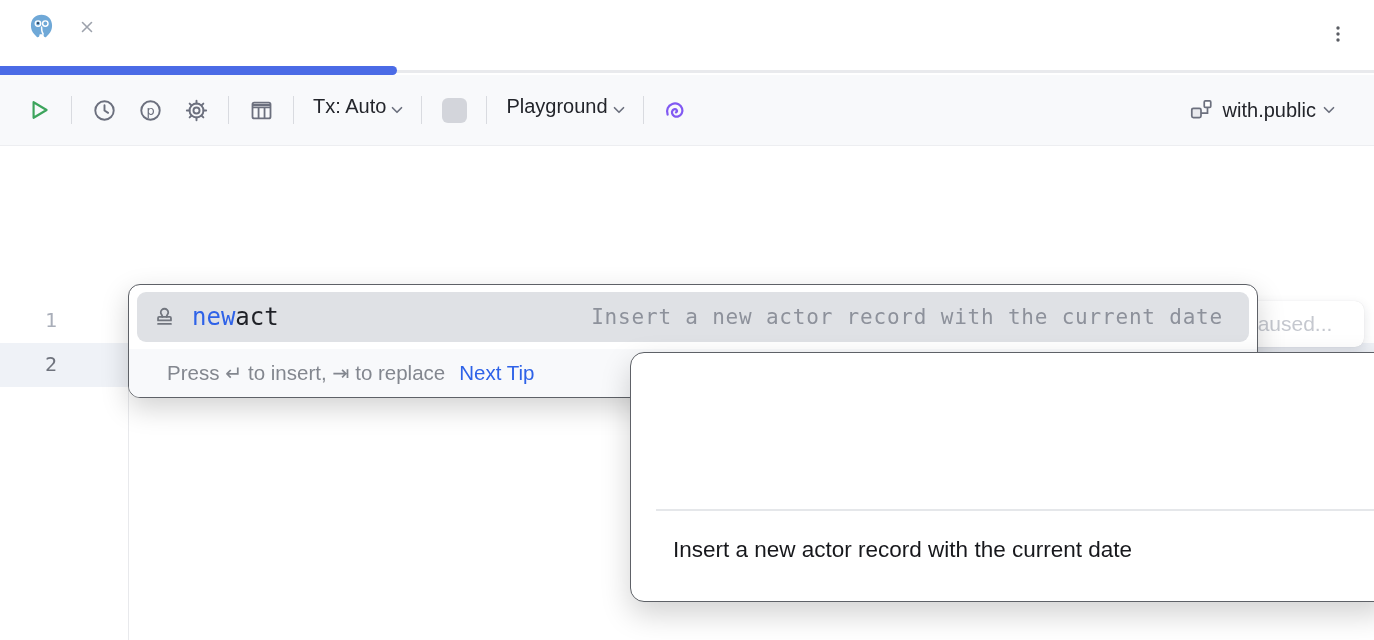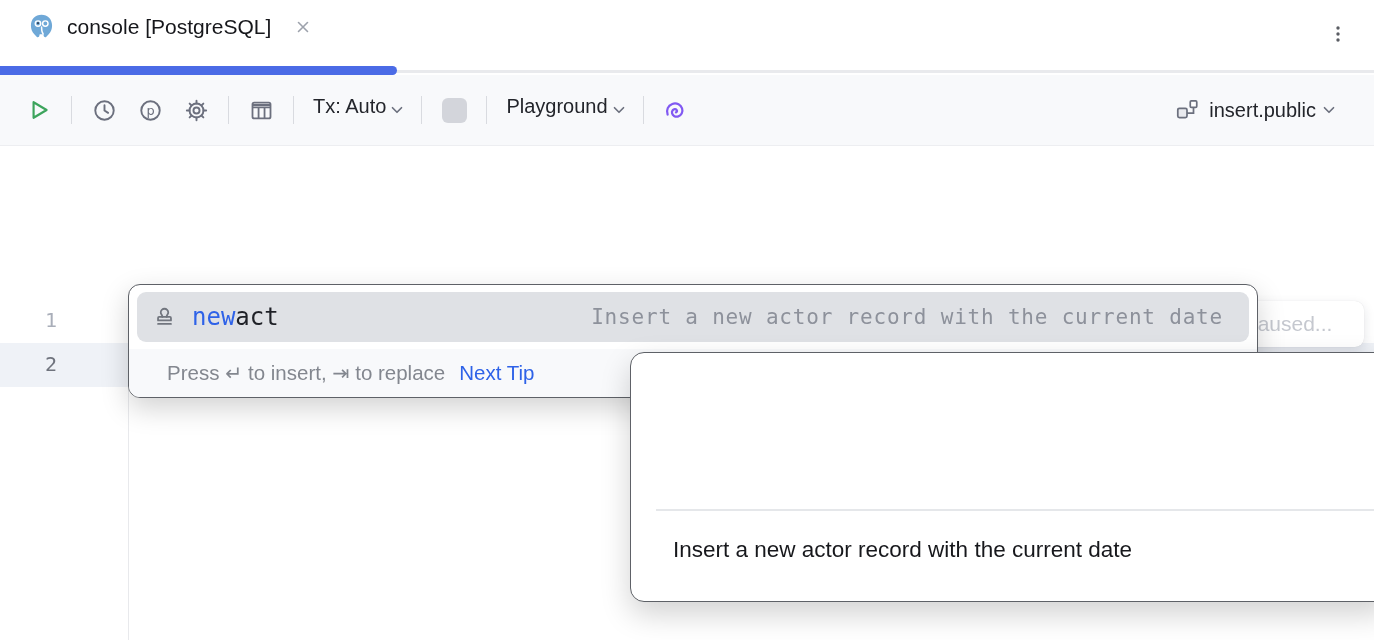--- a/index.html
+++ b/index.html
@@ -81,21 +81,20 @@
     <div class="tab">
       <span>
         <svg width="27" height="27" viewBox="0 0 24 24">
           <path fill="#6FA8D7" d="M12 1.6c5.6 0 9.4 4 9.4 9.6 0 3-1 5.6-2.8 7.5l-2.3 2.4c-.8.8-2 .5-2.3-.6l-.4-1.7h-3.2l-.4 1.7c-.3 1.1-1.5 1.4-2.3.6l-2.3-2.4C3.6 16.8 2.6 14.2 2.6 11.2 2.6 5.6 6.4 1.6 12 1.6z"></path>
           <circle cx="8.9" cy="9.4" r="2.4" fill="none" stroke="#fff" stroke-width="1.3"></circle>
           <circle cx="15.4" cy="9.4" r="2.4" fill="none" stroke="#fff" stroke-width="1.3"></circle>
           <path d="M12.1 12.4c0 2.6-.1 4.6 1.4 6.2" fill="none" stroke="#fff" stroke-width="1.3" stroke-linecap="round"></path>
           <circle cx="8.9" cy="9" r="0.9" fill="#2d3e55"></circle>
         </svg>
       </span>
-      <span class="tab-label">console [PostgreSQL]</span>
       <span class="tab-close">
         <svg width="16" height="16" viewBox="0 0 16 16">
           <path d="M3.5 3.5l9 9M12.5 3.5l-9 9" stroke="#9DA2AC" stroke-width="1.6" stroke-linecap="round"></path>
         </svg>
       </span>
     </div>
     <span class="window-kebab">
       <svg width="20" height="20" viewBox="0 0 20 20">
         <circle cx="10" cy="4" r="1.7" fill="#5A5D63"></circle>
         <circle cx="10" cy="10" r="1.7" fill="#5A5D63"></circle>
@@ -166,21 +165,21 @@
     </div>
     <div class="tb-spacer"></div>
     <div class="schema-group">
       <span style="margin-right:9px;">
         <svg width="26" height="26" viewBox="0 0 24 24">
           <rect x="3.5" y="10.5" width="8.5" height="8.5" rx="1.5" fill="#E9EAEE" stroke="#6C707E" stroke-width="1.6"></rect>
           <rect x="15" y="3.5" width="6" height="6" rx="1" fill="#fff" stroke="#6C707E" stroke-width="1.6"></rect>
           <path d="M12 14.8h6V9.5" fill="none" stroke="#6C707E" stroke-width="1.6"></path>
         </svg>
       </span>
-      <span class="tb-text" style="margin:0 4px 0 0;">insert.public</span>
+      <span class="tb-text" style="margin:0 4px 0 0;">with.public</span>
       <span class="tb-chevron">
         <svg width="18" height="18" viewBox="0 0 16 16" fill="none" stroke="#6C707E" stroke-width="1.5">
           <path d="M4 6l4 4 4-4" stroke-linecap="round" stroke-linejoin="round"></path>
         </svg>
       </span>
     </div>
   </div>
 
   <div class="editor">
     <div class="caret-row"></div>

